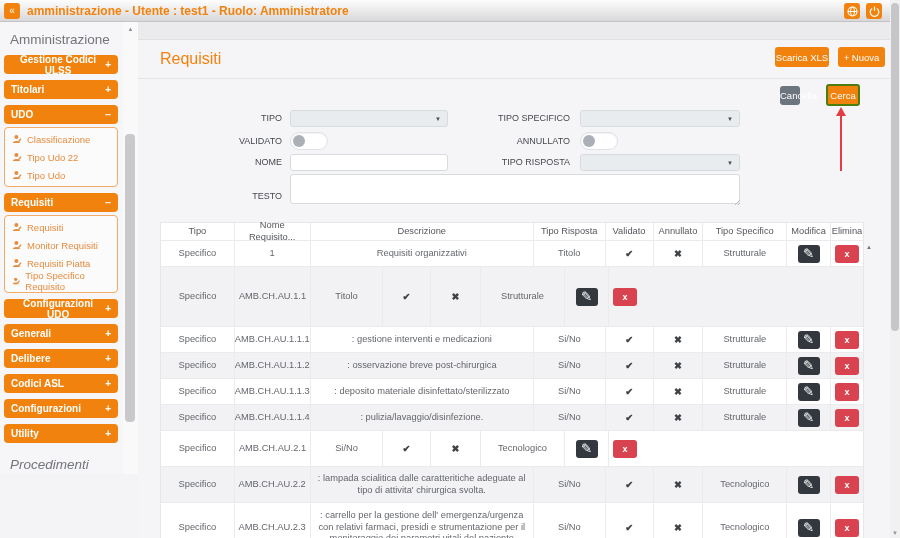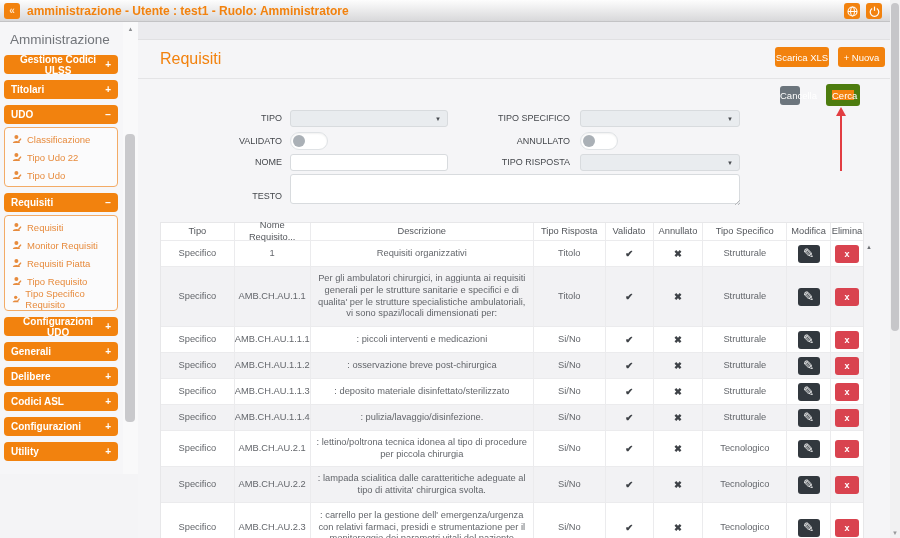--- a/index.html
+++ b/index.html
@@ -44,21 +44,21 @@
   .main { position:absolute; left:138px; top:22px; width:752px; height:516px; background:#f5f5f7; }
   .main-topstrip { position:absolute; left:0; top:0; width:752px; height:18px; background:#ebebee; border-bottom:1px solid #e0e0e2; }
   .page-title { position:absolute; left:22px; top:28px; color:#f2820e; font-size:16px; }
   .head-divider { position:absolute; left:0; top:56px; width:752px; border-bottom:1px solid #e4e4e6; }
   .btn { border:none; border-radius:3px; font-size:9.5px; cursor:pointer; color:#fff; }
   .btn-orange { background:#f2820e; }
   .btn-gray { background:#6c757d; }
   .btn-xls { position:absolute; left:637px; top:25px; width:54px; height:20px; }
   .btn-new { position:absolute; left:700px; top:25px; width:47px; height:20px; }
   .btn-clear { position:absolute; left:642px; top:64px; width:20px; height:19px; }
-  .btn-search { position:absolute; left:688px; top:62px; width:34px; height:22px; border:6px solid #4d7c0f; border-radius:3px; }
+  .btn-search { position:absolute; left:688px; top:62px; width:34px; height:22px; border:2px solid #4d7c0f; border-radius:3px; }
 
   
   .annot-arrow { position:absolute; left:697px; top:85px; width:12px; height:64px; }
   .annot-arrow .head { position:absolute; left:1px; top:0; width:0; height:0;
     border-left:5px solid transparent; border-right:5px solid transparent; border-bottom:9px solid #e23d42; }
   .annot-arrow .shaft { position:absolute; left:5px; top:8px; width:2px; height:56px; background:#e23d42; }
 
   
   .f-label { position:absolute; font-size:9px; color:#45484d; text-align:right; }
   .lab-col1 { left:14px; width:130px; }
@@ -192,28 +192,20 @@
               <rect x="7" y="4.2" width="1.4" height="4" transform="rotate(40 7.7 6.2)" fill="#e78b3d"></rect>
             </svg>
           <span>Requisiti Piatta</span>
         </div>
         <div class="sb-item">
           <svg width="10" height="10" viewBox="0 0 10 10">
               <circle cx="4.4" cy="3" r="2" fill="#e78b3d"></circle>
               <path d="M0.8 9 C0.8 6.2 8 6.2 8 9 Z" fill="#e78b3d"></path>
               <rect x="7" y="4.2" width="1.4" height="4" transform="rotate(40 7.7 6.2)" fill="#e78b3d"></rect>
             </svg>
-          <span>Tipo Requisito</span>
-        </div>
-        <div class="sb-item">
-          <svg width="10" height="10" viewBox="0 0 10 10">
-              <circle cx="4.4" cy="3" r="2" fill="#e78b3d"></circle>
-              <path d="M0.8 9 C0.8 6.2 8 6.2 8 9 Z" fill="#e78b3d"></path>
-              <rect x="7" y="4.2" width="1.4" height="4" transform="rotate(40 7.7 6.2)" fill="#e78b3d"></rect>
-            </svg>
           <span>Tipo Specifico Requisito</span>
         </div>
       </div>
 
       <button class="sb-group">
         <span>Configurazioni UDO</span>
         <span>+</span>
       </button>
       <button class="sb-group">
         <span>Generali</span>
@@ -329,21 +321,20 @@
               </button>
             </div>
           <div class="td c8">
               <button class="btn-del"><span>x</span></button>
             </div>
         </div>
 
         <div class="tr even" style="min-height:60px;">
           <div class="td c0">Specifico</div>
           <div class="td c1">AMB.CH.AU.1.1</div>
-          <div class="td c2">Per gli ambulatori chirurgici, in aggiunta ai requisiti generali per le strutture sanitarie e specifici e di qualita' per le strutture specialistiche ambulatoriali, vi sono spazi/locali dimensionati per:</div>
           <div class="td c3">Titolo</div>
           <div class="td c4">
               <span class="mark">✔</span>
             </div>
           <div class="td c5">
               <span class="mark">✖</span>
             </div>
           <div class="td c6">Strutturale</div>
           <div class="td c7">
               <button class="btn-edit">
@@ -351,21 +342,21 @@
               </button>
             </div>
           <div class="td c8">
               <button class="btn-del"><span>x</span></button>
             </div>
         </div>
 
         <div class="tr" style="min-height:26px;">
           <div class="td c0">Specifico</div>
           <div class="td c1">AMB.CH.AU.1.1.1</div>
-          <div class="td c2">: piccoli interventi e medicazioni</div>
+          <div class="td c2">: gestione interventi e medicazioni</div>
           <div class="td c3">Si/No</div>
           <div class="td c4">
               <span class="mark">✔</span>
             </div>
           <div class="td c5">
               <span class="mark">✖</span>
             </div>
           <div class="td c6">Strutturale</div>
           <div class="td c7">
               <button class="btn-edit">
@@ -439,21 +430,20 @@
               </button>
             </div>
           <div class="td c8">
               <button class="btn-del"><span>x</span></button>
             </div>
         </div>
 
         <div class="tr" style="min-height:36px;">
           <div class="td c0">Specifico</div>
           <div class="td c1">AMB.CH.AU.2.1</div>
-          <div class="td c2">: lettino/poltrona tecnica idonea al tipo di procedure per piccola chirurgia</div>
           <div class="td c3">Si/No</div>
           <div class="td c4">
               <span class="mark">✔</span>
             </div>
           <div class="td c5">
               <span class="mark">✖</span>
             </div>
           <div class="td c6">Tecnologico</div>
           <div class="td c7">
               <button class="btn-edit">

